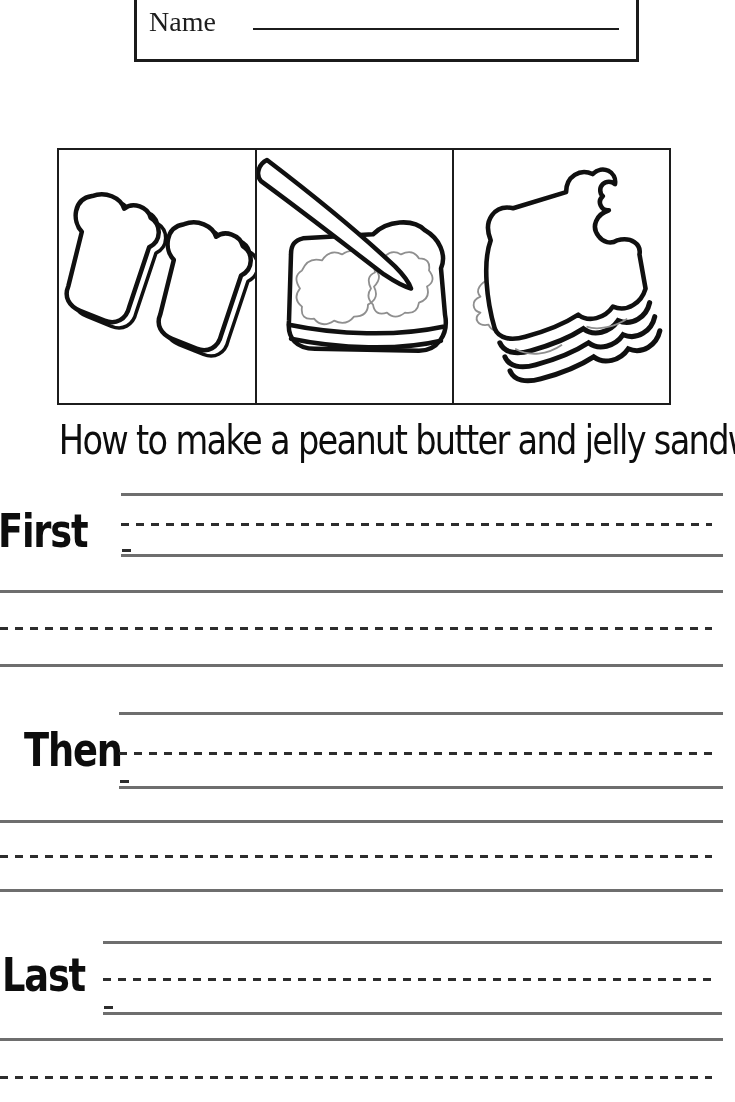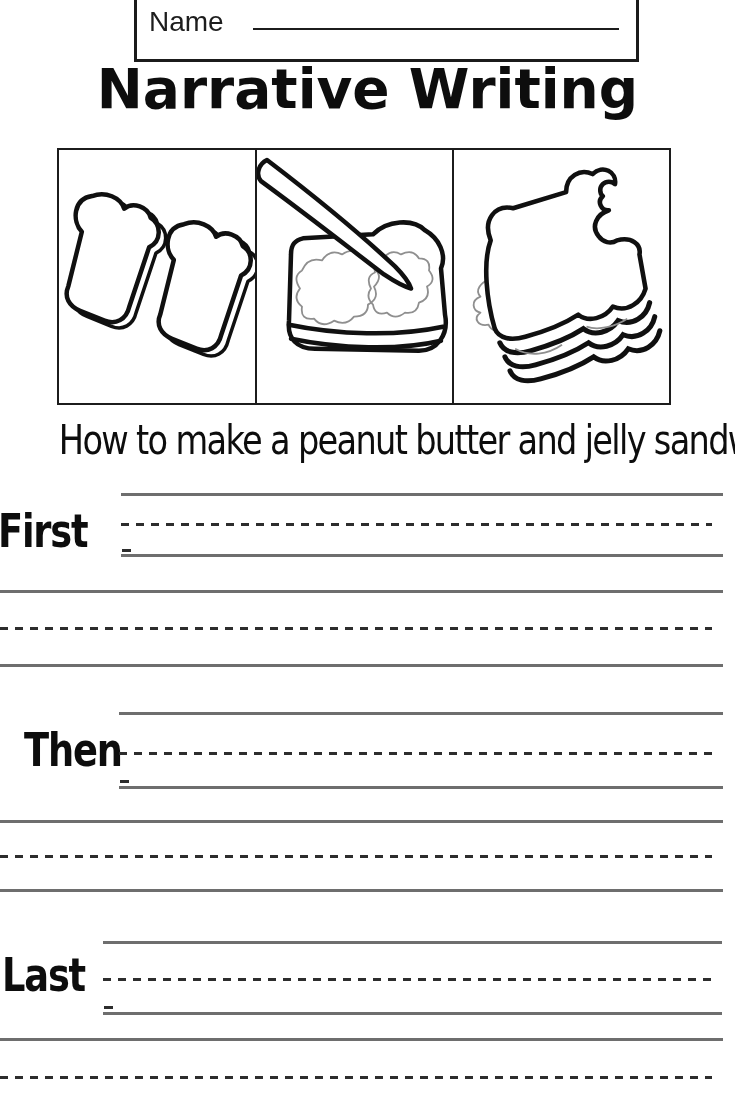--- a/index.html
+++ b/index.html
@@ -11,21 +11,21 @@
     font-family:"DejaVu Sans",sans-serif;
     color:#101010;
   }
   
   .name-box{
     position:absolute;left:134px;top:-16px;width:505px;height:78px;
     box-sizing:border-box;border:3px solid #1b1b1b;background:#fff;
   }
   .name-label{
     position:absolute;left:12px;top:21px;
-    font-family:Liberation Sans, sans-serif;
+    font-family:Liberation Serif, serif;
     font-size:28px;color:#1d1d1d;line-height:1;
   }
   .name-line{
     position:absolute;left:116px;top:41px;width:366px;height:2px;background:#1c1c1c;
   }
   
   .title{
     position:absolute;left:0;top:62px;width:735px;
     text-align:center;font-size:55px;font-weight:bold;line-height:1;
     letter-spacing:0px;color:#0d0d0d;white-space:nowrap;
@@ -69,21 +69,20 @@
 </head>
 <body>
 
 <div class="sheet">
 
   <div class="name-box">
     <span class="name-label">Name</span>
     <div class="name-line"></div>
   </div>
 
-  <div class="title">Narrative Writing</div>
 
   <div class="panels">
 
     <div class="panel panel-1">
       <svg viewBox="0 0 196 252" preserveAspectRatio="none" aria-label="Two slices of bread">
         <defs>
           <path id="breadShape" d="M14,44 C2,36 -2,14 16,7 C28,-1 44,2 50,12 C57,3 73,5 78,15 C90,19 94,35 83,44 L77,106 C77,119 68,127 56,125 L30,121 C18,119 11,111 13,100 Z"></path>
         </defs>
         <g transform="translate(4,44) rotate(13 45 62)">
           <use href="#breadShape" class="outline-thin" transform="translate(8,4)"></use>

